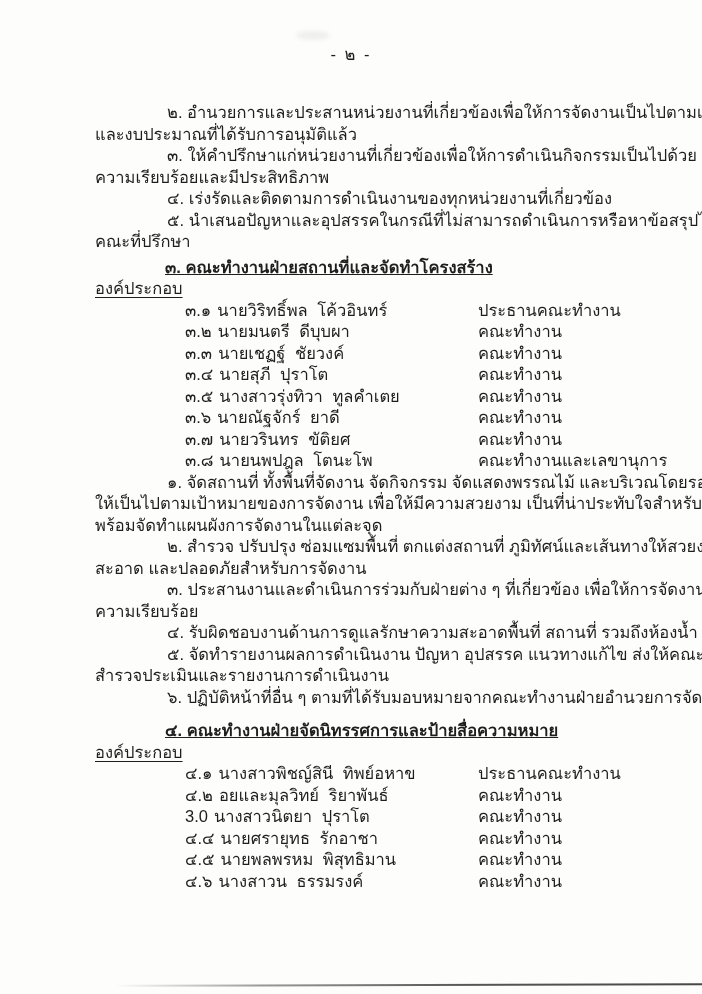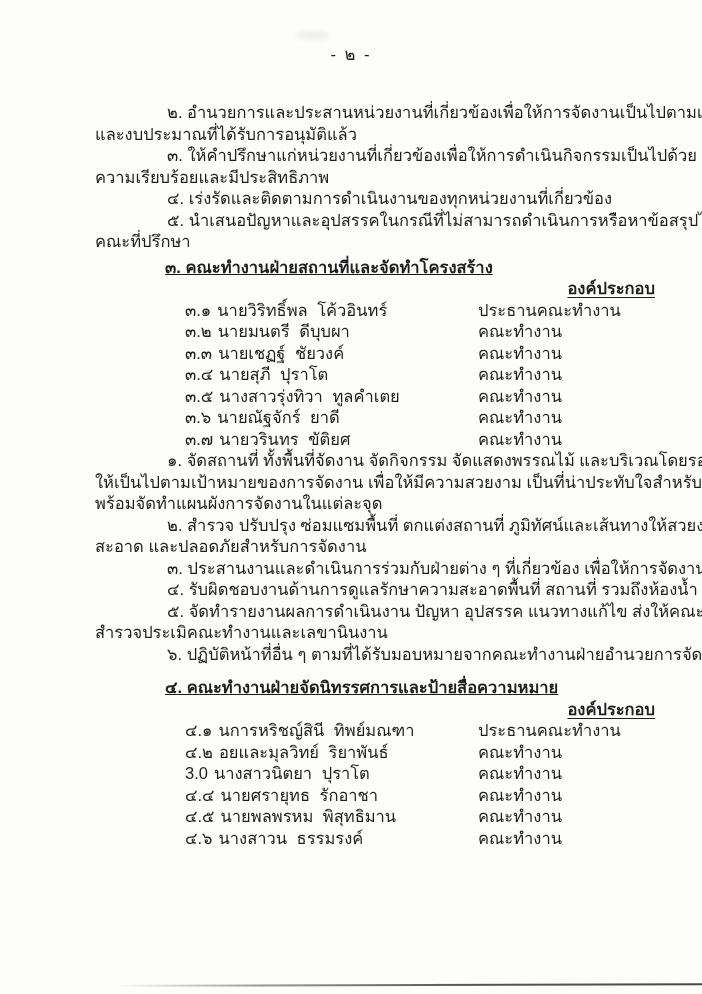--- a/index.html
+++ b/index.html
@@ -21,22 +21,22 @@
   .doc-body{
     position:absolute;top:102px;left:95px;width:560px;
   }
   .line{margin:0;padding:0;white-space:nowrap;}
   .ind{padding-left:72px;}   
   .sub{margin-left:90px;}    
   .spacer-s{height:4px;}
   .spacer-m{height:12px;}
   .sec-title{font-weight:700;white-space:nowrap;margin:0;padding-left:70px;text-decoration:underline;}
   .sub-head{
-    font-weight:700;white-space:nowrap;margin:0;
-    text-decoration:underline;text-underline-offset:3px;text-decoration-thickness:1px;text-align:right;
+    font-weight:400;white-space:nowrap;margin:0;
+    text-decoration:underline;text-underline-offset:3px;text-decoration-thickness:1px;
   }
   .member-row{position:relative;margin:0;margin-left:90px;white-space:nowrap;height:21.5px;}
   .m-no{display:inline-block;margin-right:6px;}
   .m-name{word-spacing:5px;}
   .m-role{position:absolute;left:293px;top:0;white-space:nowrap;} 
   .scan-line{
     position:absolute;top:984px;left:115px;width:587px;height:2px;
     background:linear-gradient(to right,rgba(70,70,70,0),rgba(70,70,70,.55) 25%,rgba(45,45,45,.8) 60%,rgba(40,40,40,.85));
     transform:rotate(-0.15deg);
   }
@@ -90,40 +90,45 @@
       <span class="m-role">คณะทำงาน</span>
     </div>
     <div class="member-row">
       <span class="m-no">๓.๖</span><span class="m-name">นายณัฐจักร์ ยาดี</span>
       <span class="m-role">คณะทำงาน</span>
     </div>
     <div class="member-row">
       <span class="m-no">๓.๗</span><span class="m-name">นายวรินทร ขัติยศ</span>
       <span class="m-role">คณะทำงาน</span>
     </div>
+    <div class="member-row">
+      <span class="m-no">๓.๘</span><span class="m-name">นายนพปฎล โตนะโพ</span>
+      <span class="m-role">คณะทำงานและเลขานุการ</span>
+    </div>
 
 
     <p class="line ind">๑. จัดสถานที่ ทั้งพื้นที่จัดงาน จัดกิจกรรม จัดแสดงพรรณไม้ และบริเวณโดยรอบ</p>
     <p class="line">ให้เป็นไปตามเป้าหมายของการจัดงาน เพื่อให้มีความสวยงาม เป็นที่น่าประทับใจสำหรับผู้เข้าเยี่ยมชม</p>
     <p class="line">พร้อมจัดทำแผนผังการจัดงานในแต่ละจุด</p>
     <p class="line ind">๒. สำรวจ ปรับปรุง ซ่อมแซมพื้นที่ ตกแต่งสถานที่ ภูมิทัศน์และเส้นทางให้สวยงาม</p>
     <p class="line">สะอาด และปลอดภัยสำหรับการจัดงาน</p>
     <p class="line ind">๓. ประสานงานและดำเนินการร่วมกับฝ่ายต่าง ๆ ที่เกี่ยวข้อง เพื่อให้การจัดงานเป็นไปด้วย</p>
+    <p class="line">ความเรียบร้อย</p>
     <p class="line ind">๔. รับผิดชอบงานด้านการดูแลรักษาความสะอาดพื้นที่ สถานที่ รวมถึงห้องน้ำ และการจัดการขยะ</p>
     <p class="line ind">๕. จัดทำรายงานผลการดำเนินงาน ปัญหา อุปสรรค แนวทางแก้ไข ส่งให้คณะทำงานฝ่าย</p>
-    <p class="line">สำรวจประเมิคณะทำงานและเลขานินงาน</p>
+    <p class="line">สำรวจประเมินและรายงานการดำเนินงาน</p>
     <p class="line ind">๖. ปฏิบัติหน้าที่อื่น ๆ ตามที่ได้รับมอบหมายจากคณะทำงานฝ่ายอำนวยการจัดงาน</p>
 
     <div class="spacer-m"></div>
 
     <p class="sec-title">๔. คณะทำงานฝ่ายจัดนิทรรศการและป้ายสื่อความหมาย</p>
     <p class="sub-head sub">องค์ประกอบ</p>
 
     <div class="member-row">
-      <span class="m-no">๔.๑</span><span class="m-name">นการหริชญ์สินี ทิพย์มณฑา</span>
+      <span class="m-no">๔.๑</span><span class="m-name">นางสาวพิชญ์สินี ทิพย์อหาข</span>
       <span class="m-role">ประธานคณะทำงาน</span>
     </div>
     <div class="member-row">
       <span class="m-no">๔.๒</span><span class="m-name">อยและมุลวิทย์ ริยาพันธ์</span>
       <span class="m-role">คณะทำงาน</span>
     </div>
     <div class="member-row">
       <span class="m-no">3.0</span><span class="m-name">นางสาวนิตยา ปุราโต</span>
       <span class="m-role">คณะทำงาน</span>
     </div>

